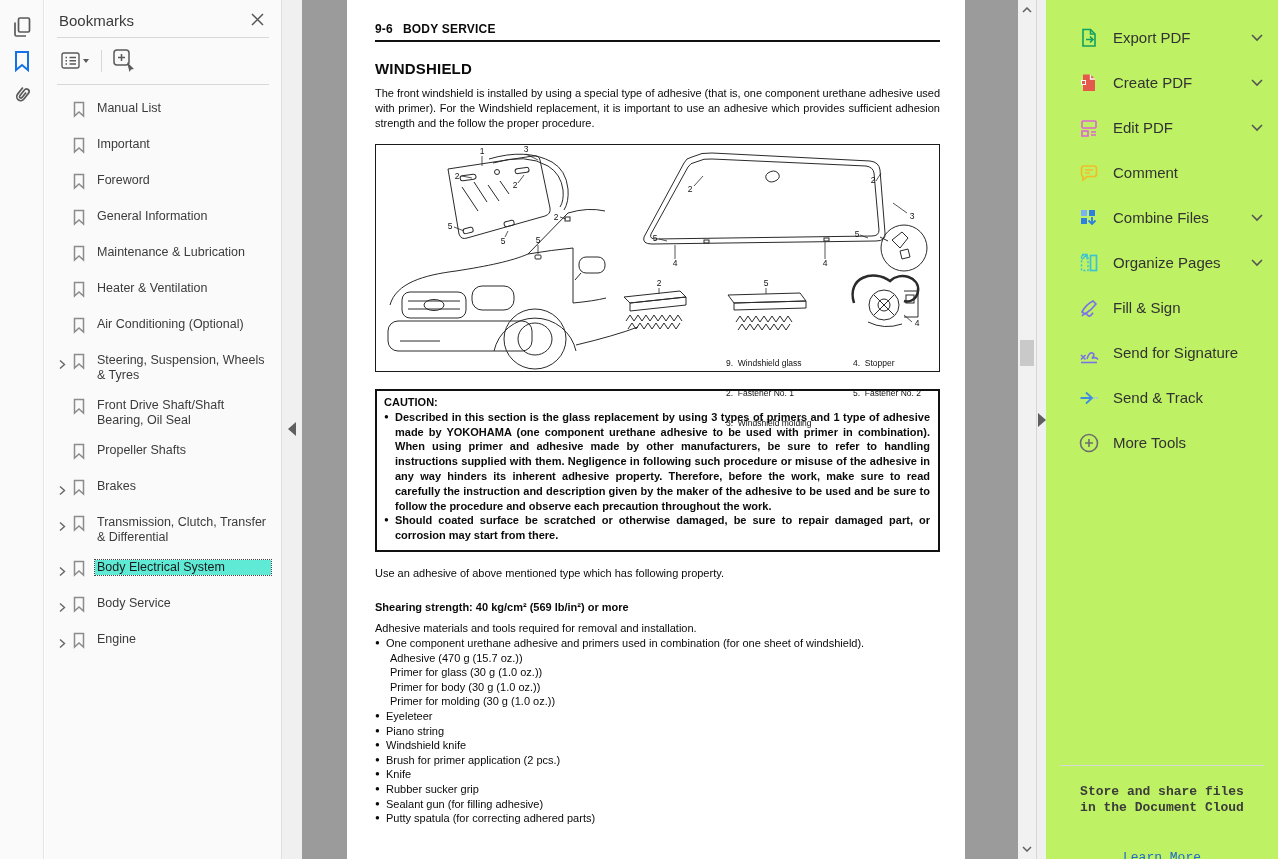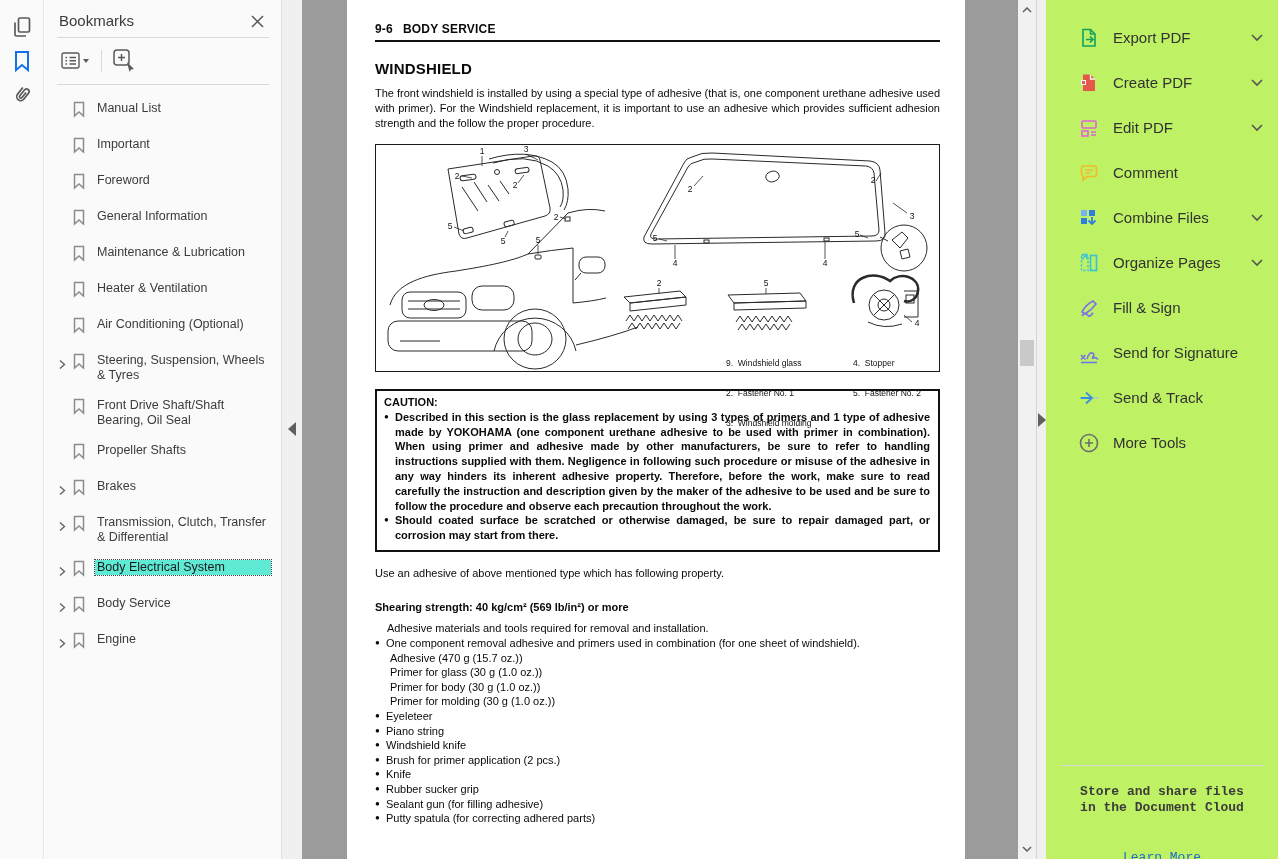--- a/index.html
+++ b/index.html
@@ -8,21 +8,21 @@
   #app { position:relative; width:1278px; height:859px; }
 
   
   #left-rail { position:absolute; left:0; top:0; width:44px; height:859px;
                background:#fafafa; border-right:1px solid #e4e4e4; }
   .rail-icon { width:44px; height:34px; display:flex; align-items:center; justify-content:center; cursor:pointer; }
   .rail-icon:first-child { margin-top:12px; }
 
   
   #bookmarks-panel { position:absolute; left:45px; top:0; width:236px; height:859px; background:#fafafa; }
-  .bm-header { display:flex; align-items:flex-end; justify-content:space-between; padding:12px 16px 8px 14px; }
+  .bm-header { display:flex; align-items:flex-start; justify-content:space-between; padding:12px 16px 8px 14px; }
   .bm-title { font-size:15px; color:#3b3b3b; }
   .bm-close { cursor:pointer; line-height:0; }
   .bm-div { border-top:1px solid #d8d8d8; margin:0 12px; }
   .bm-toolbar { display:flex; align-items:center; gap:10px; padding:10px 0 10px 16px; }
   .bm-toolbtn { cursor:pointer; line-height:0; display:flex; align-items:center; }
   .bm-toolsep { width:1px; height:22px; background:#d8d8d8; }
   #bm-list { padding:9px 4px 0 10px; }
   .bm-row { display:flex; align-items:flex-start; padding:7px 0 8px 0; cursor:pointer; }
   .bm-chev { width:17px; flex:none; padding-top:3px; padding-left:2px; }
   .bm-flag { width:16px; flex:none; padding-top:0; }
@@ -410,26 +410,26 @@
           <p>Described in this section is the glass replacement by using 3 types of primers and 1 type of adhesive made by YOKOHAMA (one component urethane adhesive to be used with primer in combination). When using primer and adhesive made by other manufacturers, be sure to refer to handling instructions supplied with them. Negligence in following such procedure or misuse of the adhesive in any way hinders its inherent adhesive property. Therefore, before the work, make sure to read carefully the instruction and description given by the maker of the adhesive to be used and be sure to follow the procedure and observe each precaution throughout the work.</p>
         </div>
         <div class="c-item">
           <span class="c-bullet">●</span>
           <p>Should coated surface be scratched or otherwise damaged, be sure to repair damaged part, or corrosion may start from there.</p>
         </div>
       </div>
 
       <p class="pg-para tight">Use an adhesive of above mentioned type which has following property.</p>
       <p class="pg-bold">Shearing strength: 40 kg/cm² (569 lb/in²) or more</p>
-      <p class="pg-para" style="margin-top:8px;margin-left:12px;">Adhesive materials and tools required for removal and installation.</p>
+      <p class="pg-para" style="margin-top:8px;">Adhesive materials and tools required for removal and installation.</p>
 
       <div class="mat-list">
         <div class="m-item">
             <span class="m-bullet">●</span>
-            <span>One component removal adhesive and primers used in combination (for one sheet of windshield).</span>
+            <span>One component urethane adhesive and primers used in combination (for one sheet of windshield).</span>
           </div>
         <div class="m-sub">Adhesive (470 g (15.7 oz.))</div>
         <div class="m-sub">Primer for glass (30 g (1.0 oz.))</div>
         <div class="m-sub">Primer for body (30 g (1.0 oz.))</div>
         <div class="m-sub">Primer for molding (30 g (1.0 oz.))</div>
         <div class="m-item">
             <span class="m-bullet">●</span>
             <span>Eyeleteer</span>
           </div>
         <div class="m-item">

